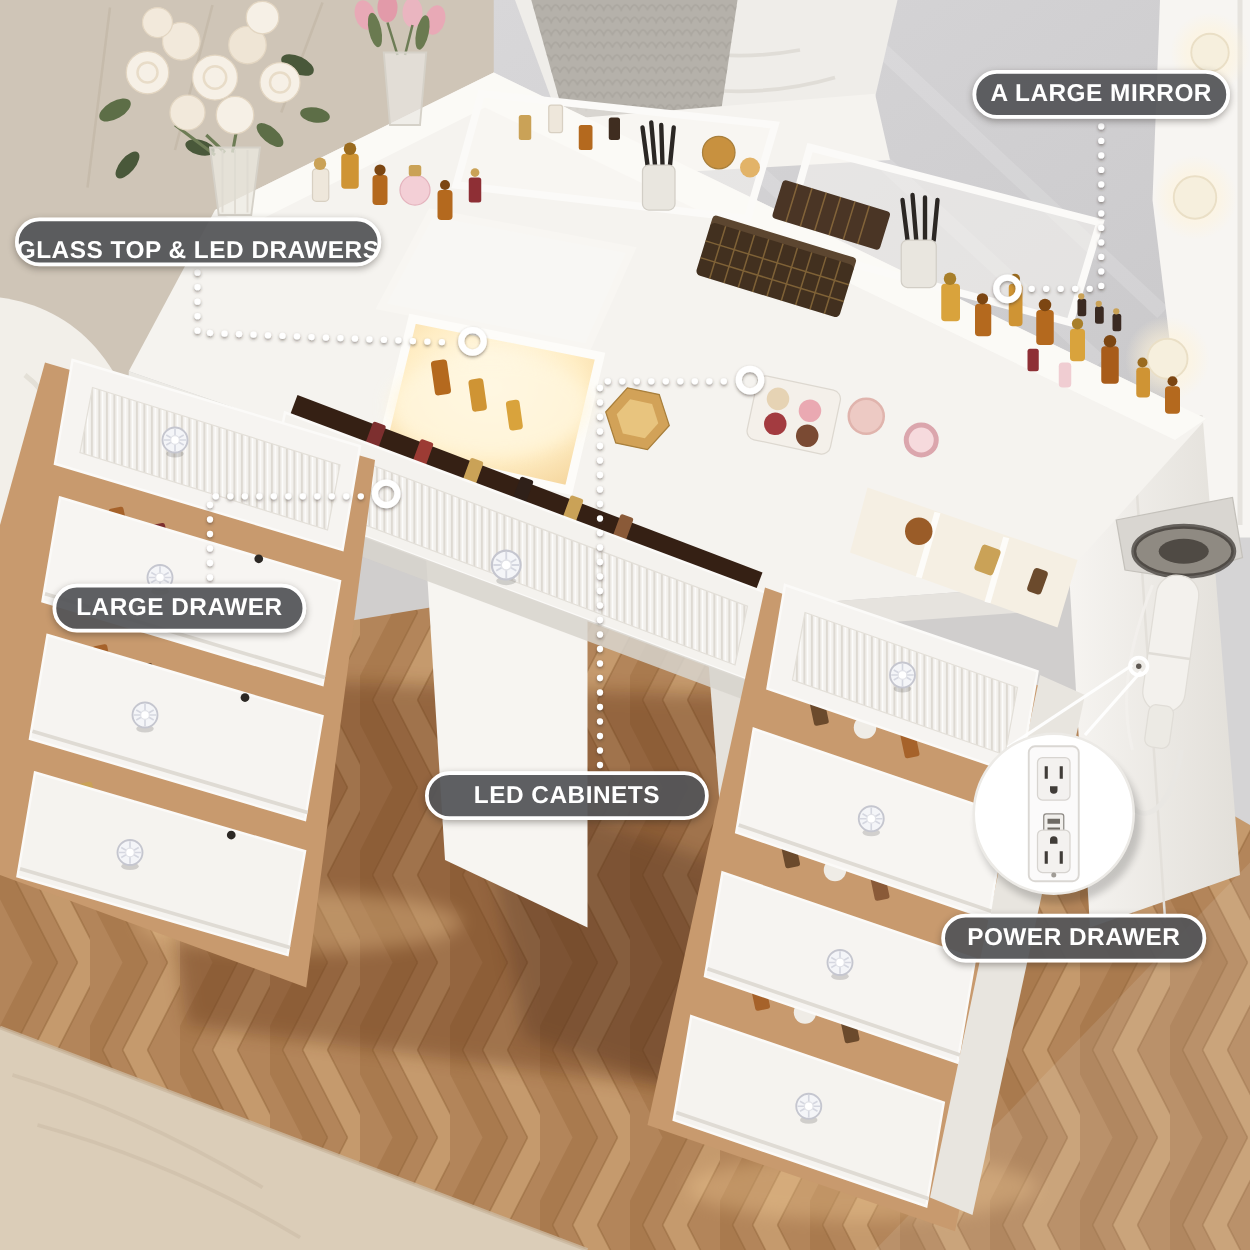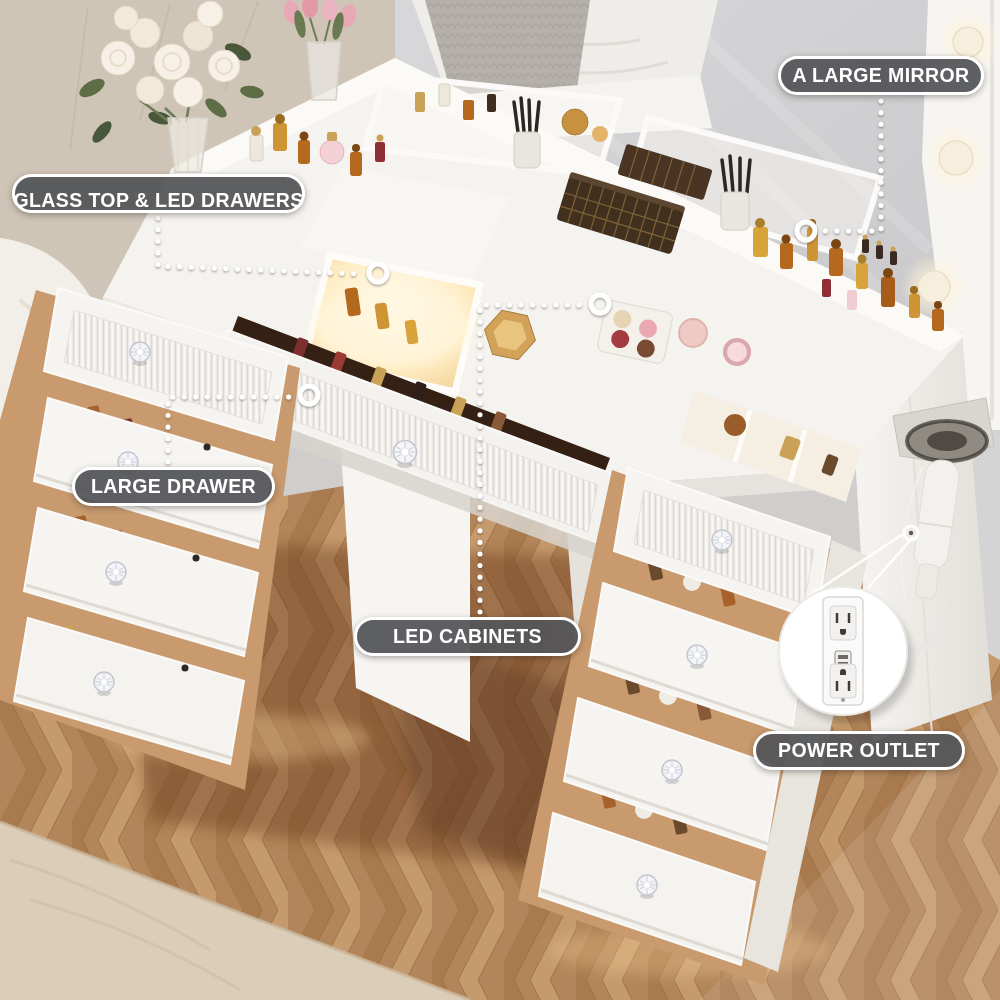--- a/index.html
+++ b/index.html
@@ -6,22 +6,22 @@
   *{box-sizing:border-box;}
   .stage{position:relative;width:1000px;height:1000px;overflow:hidden;background:#8b5cf6;
          font-family:"Liberation Sans",sans-serif;}
   .stage svg{position:absolute;left:0;top:0;}
   .callout{position:absolute;display:flex;align-items:center;justify-content:center;
            background:rgba(84,85,88,.94);border:3px solid #ffffff;border-radius:26px;
            color:#ffffff;font:600 19.5px/1 "Liberation Sans",sans-serif;letter-spacing:.4px;
            white-space:nowrap;box-shadow:0 2px 6px rgba(40,35,30,.38);z-index:5;}
   .co-mirror  {left:778px;top:56px; width:206px;height:39px;}
   .co-glass   {left:12px; top:174px;width:293px;height:39px;align-items:flex-end;}
-  .co-drawer  {left:72px; top:467px;width:203px;height:39px;}
-  .co-cabinets{left:354px;top:617px;width:227px;height:39px;}
+  .co-drawer  {left:42px; top:467px;width:203px;height:39px;}
+  .co-cabinets{left:340px;top:617px;width:227px;height:39px;}
   .co-power   {left:753px;top:731px;width:212px;height:39px;}
 </style>
 </head>
 <body>
 
 <div class="stage">
 <svg width="1000" height="1000" viewBox="0 0 1000 1000">
   <defs>
     <pattern id="pWood" patternUnits="userSpaceOnUse" width="140" height="72" patternTransform="rotate(90)">
       <rect width="140" height="72" fill="#b3855a"></rect>
@@ -416,15 +416,15 @@
   <div class="callout co-glass">
     <span>GLASS TOP &amp; LED DRAWERS</span>
   </div>
   <div class="callout co-drawer">
     <span>LARGE DRAWER</span>
   </div>
   <div class="callout co-cabinets">
     <span>LED CABINETS</span>
   </div>
   <div class="callout co-power">
-    <span>POWER OUTLET</span>
+    <span>POWER DRAWER</span>
   </div>
 </div>
 
 </body></html>

